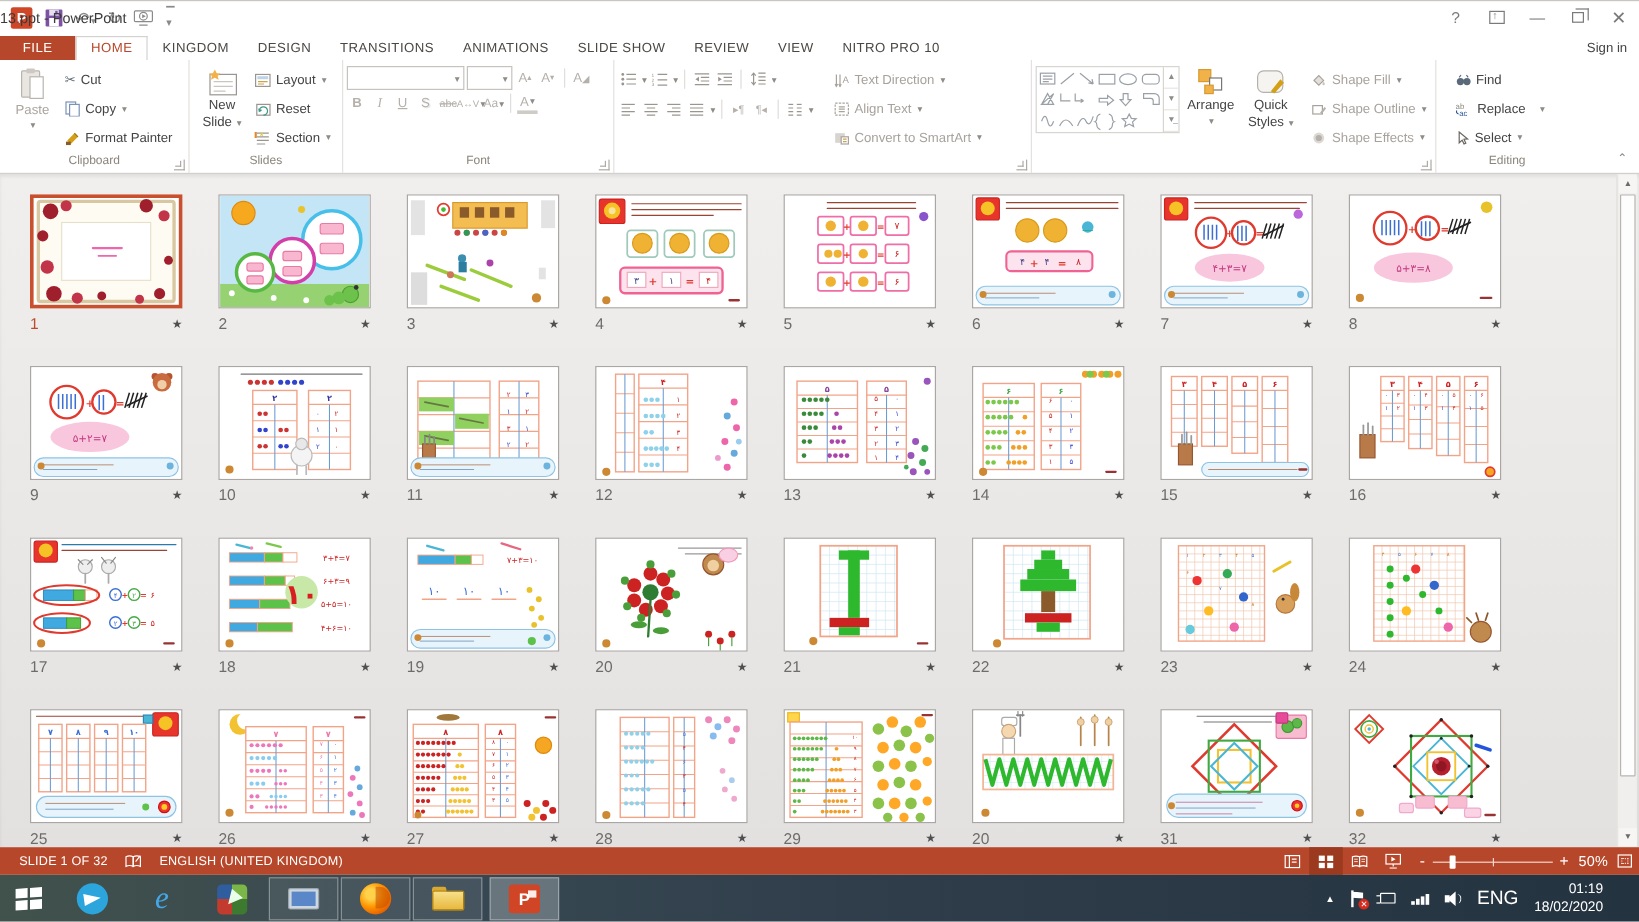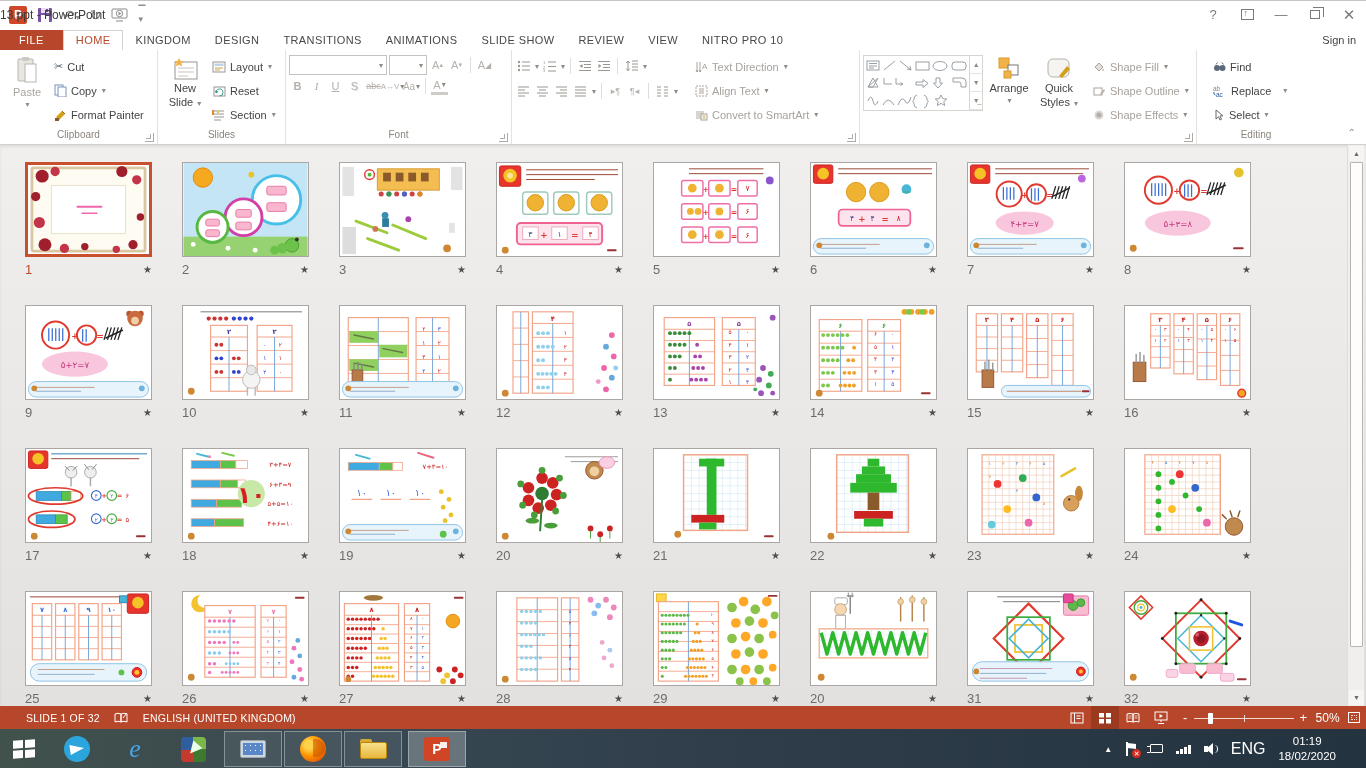--- a/index.html
+++ b/index.html
@@ -61,21 +61,21 @@
   .underrow { width:127px; display:flex; align-items:center; margin-top:5px; }
   .slide-num { font-size:13px; color:#6e6c6a; }
   .slide-num.sel { color:#BC4B2C; }
   .star { margin-left:auto; font-size:10px; color:#4f4f4f; }
   .vscroll { position:absolute; right:2px; top:0; bottom:0; width:17px; background:#f0efed; border-left:1px solid #e0deda; }
   .vscroll .arr { position:absolute; left:1px; width:15px; height:15px; display:flex; align-items:center; justify-content:center; font-size:7px; color:#6a6a6a; background:#f6f5f3; }
   .vscroll .thumbbar { position:absolute; left:2px; top:17px; width:13px; height:485px; background:#fdfdfd; border:1px solid #b8b5b1; border-radius:1px; }
 
   
   .statusbar { height:23px; background:#B7472A; color:#fff; display:flex; align-items:center; font-size:10.5px; letter-spacing:.2px; position:relative; }
-  .sb-left { display:flex; align-items:center; gap:14px; padding-left:26px; }
+  .sb-left { display:flex; align-items:center; gap:14px; padding-left:16px; }
   .sb-right { margin-left:auto; display:flex; align-items:center; gap:8px; padding-right:6px; }
   .sb-views { display:flex; align-items:center; }
   .sb-view { width:28px; height:23px; display:flex; align-items:center; justify-content:center; }
   .sb-view.active { background:#9C3A1F; }
   .zoomwrap { display:flex; align-items:center; gap:6px; }
   .zoom-track { position:relative; width:100px; height:12px; }
   .zoom-track .line { position:absolute; left:0; right:0; top:6px; height:1px; background:#f2d8cf; }
   .zoom-track .tick { position:absolute; left:50px; top:3px; width:1px; height:7px; background:#f2d8cf; }
   .zoom-track .knob { position:absolute; left:14px; top:1px; width:5px; height:11px; background:#fff; border-radius:1px; }
   .zpm { font-size:13px; line-height:1; }
@@ -85,21 +85,21 @@
   
   .taskbar { height:40px; background:linear-gradient(90deg,#41514b 0%,#384853 28%,#2e3d49 55%,#243340 100%); display:flex; align-items:stretch; position:relative; }
   .tb-start { width:48px; display:flex; align-items:center; justify-content:center; }
   .winlogo { width:22px; height:18px; display:grid; grid-template-columns:1fr 1fr; grid-template-rows:1fr 1fr; gap:2px; transform:skewY(-4deg); }
   .winlogo i { background:#fff; }
   .tb-apps { display:flex; align-items:stretch; }
   .tb-app { width:58px; display:flex; align-items:center; justify-content:center; }
   .tb-app.open { border:1px solid rgba(255,255,255,.35); background:rgba(255,255,255,.07); margin:2px 0 2px 2px; }
   .tb-app.active { background:rgba(255,255,255,.25); }
   .tb-tray { margin-left:auto; display:flex; align-items:center; gap:13px; padding-right:10px; color:#fff; }
-  .tb-clock { text-align:center; font-size:11.5px; line-height:1.3; }
+  .tb-clock { text-align:right; font-size:11.5px; line-height:1.3; }
   .showdesk { width:7px; border-left:1px solid rgba(255,255,255,.35); }
   
   .ic-tg { width:26px; height:26px; border-radius:50%; background:#2ca5dd; position:relative; }
   .ic-tg:before { content:""; position:absolute; left:6px; top:8px; border-left:14px solid #fff; border-top:5px solid transparent; border-bottom:5px solid transparent; transform:rotate(-8deg); }
   .ic-ie { font-size:26px; color:#45a7e8; font-style:italic; font-family:"Liberation Serif",serif; line-height:1; }
   .ic-idm { width:25px; height:25px; border-radius:4px; background:conic-gradient(#7ab648 0 25%,#3d7a2f 0 50%,#c23b2e 0 75%,#2f5d9e 0); position:relative; }
   .ic-idm:before { content:""; position:absolute; left:7px; top:6px; border-top:12px solid #eaffea; border-left:6px solid transparent; border-right:6px solid transparent; transform:rotate(40deg); }
   .ic-kbd { width:26px; height:18px; background:#cdd7df; border:1px solid #9aa6ae; border-radius:2px; position:relative; }
   .ic-kbd:before { content:""; position:absolute; inset:2px; background:#5a87c8; background-image:radial-gradient(#fff 12%, transparent 14%); background-size:5px 5px; }
   .ic-ff { width:26px; height:26px; border-radius:50%; background:radial-gradient(circle at 35% 35%, #ffd24a 0 18%, #ff9500 45%, #e66000 75%, #c44d00 100%); position:relative; }

